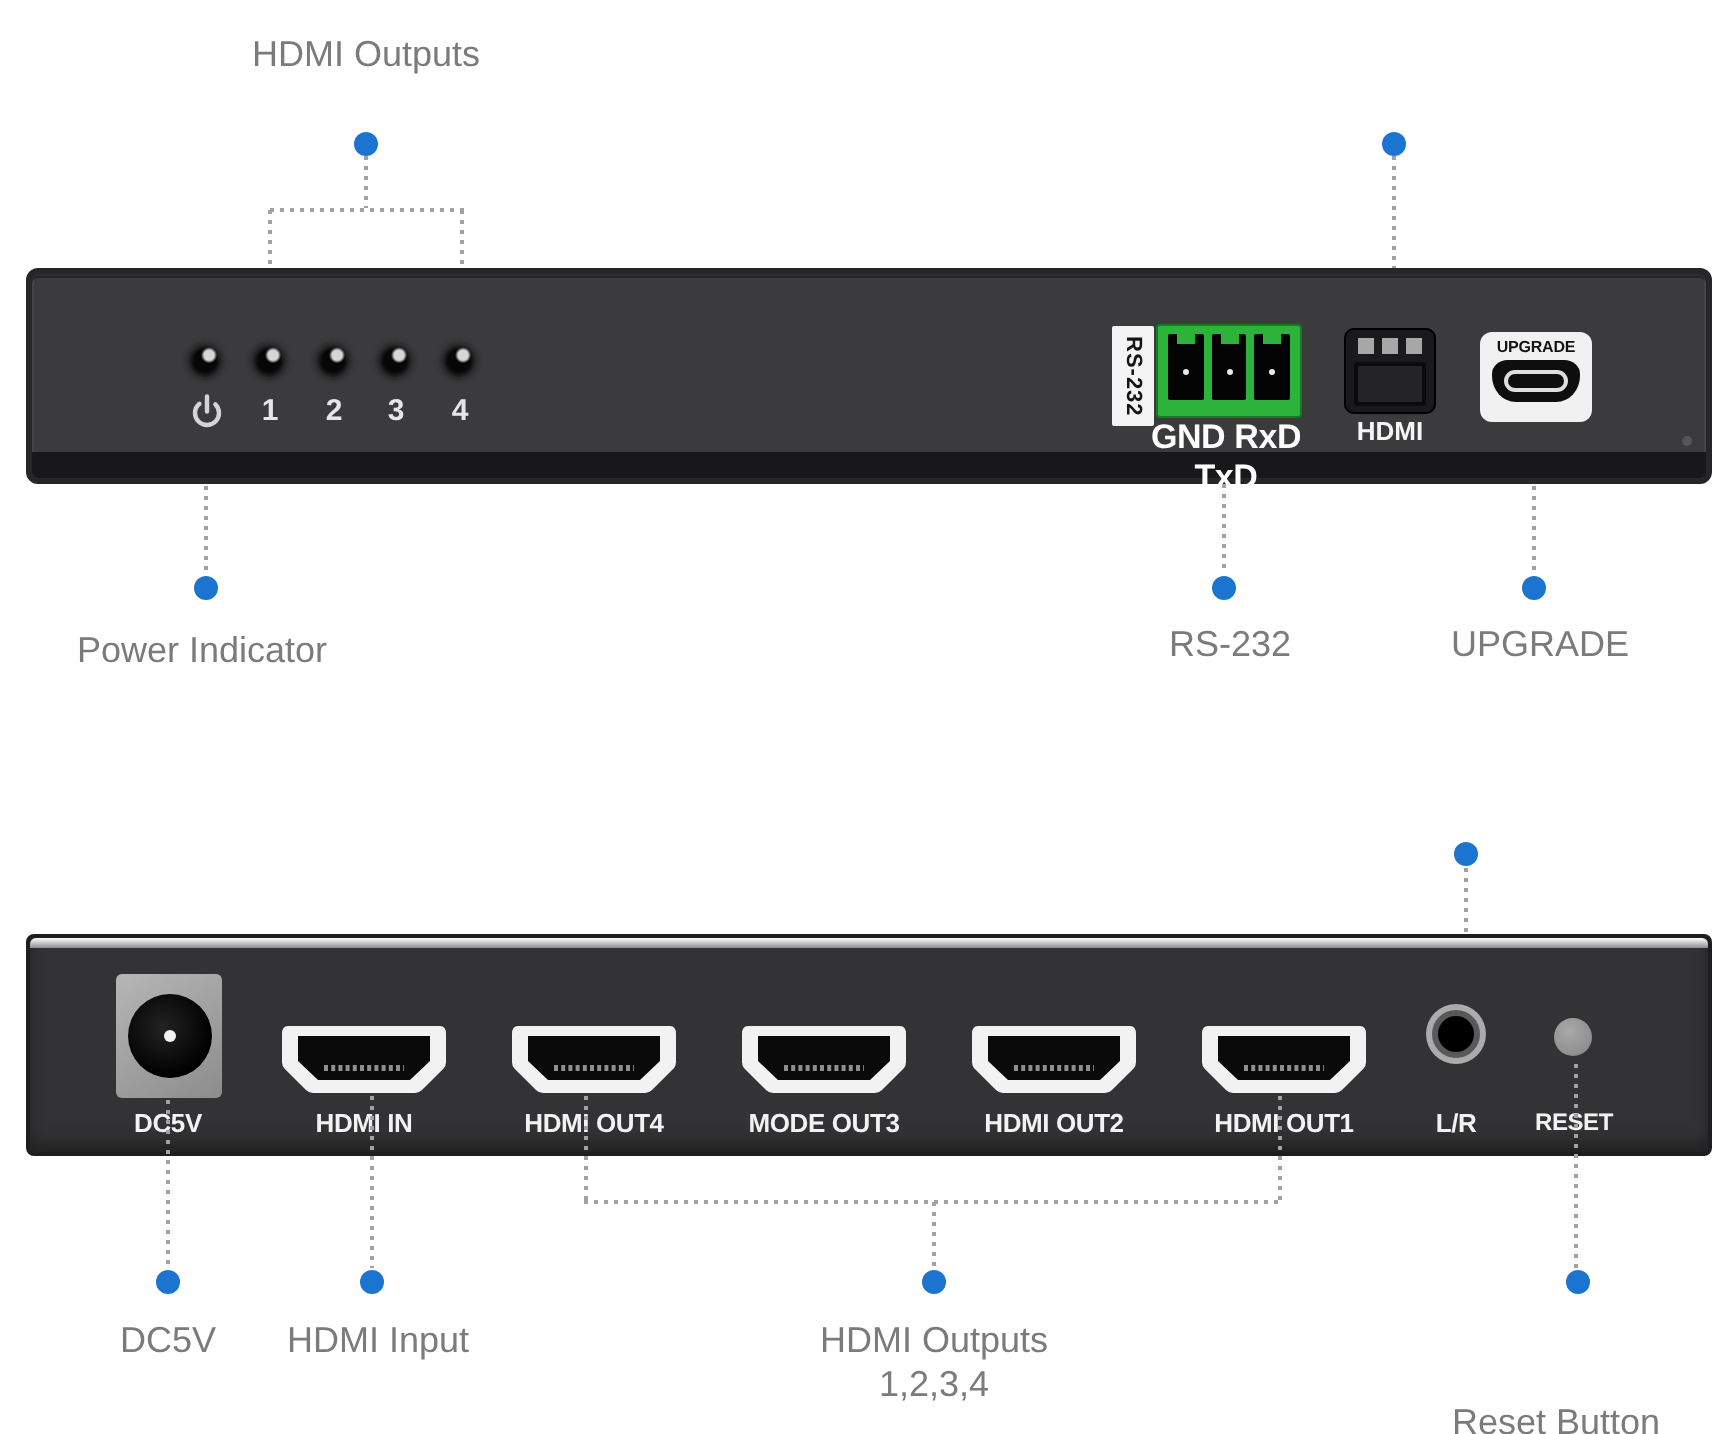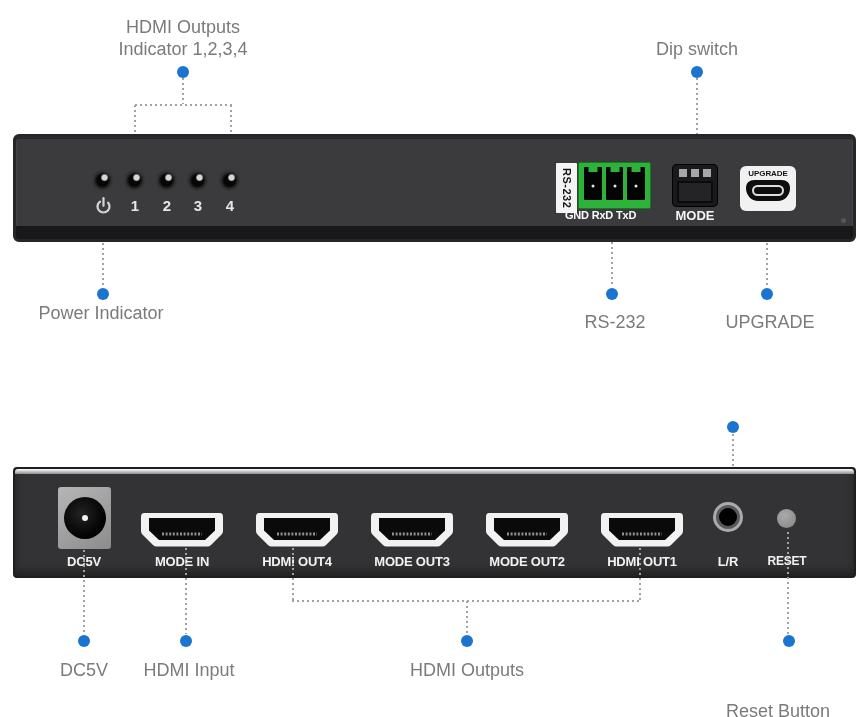--- a/index.html
+++ b/index.html
@@ -30,22 +30,22 @@
              display:flex;align-items:center;justify-content:center;
              writing-mode:vertical-rl;font-size:11px;font-weight:bold;color:#151515;letter-spacing:.5px;}
   .terminal{position:absolute;left:562px;top:25px;width:73px;height:47px;background:#2db339;
             border:1px solid #157a22;border-radius:2px;box-sizing:border-box;
             display:flex;gap:4px;padding:4px 5px 8px 5px;}
   .term-hole{flex:1;background:#040404;border-radius:1px;position:relative;}
   .term-hole::before{content:"";position:absolute;left:50%;top:0;transform:translateX(-50%);
                      width:9px;height:5px;background:#2db339;}
   .term-hole::after{content:"";position:absolute;left:50%;top:58%;transform:translate(-50%,-50%);
                     width:3px;height:3px;border-radius:50%;background:#e8e8e8;}
-  .term-pins{position:absolute;left:549px;top:72px;width:96px;
-             color:#fdfdfd;font-size:11px;font-weight:bold;letter-spacing:-.2px;}
+  .term-pins{position:absolute;left:549px;top:72px;width:96px;text-align:center;
+             color:#fdfdfd;font-size:17px;font-weight:bold;letter-spacing:-.2px;}
   .mode-switch{position:absolute;left:656px;top:27px;width:46px;height:43px;background:#1a1a1c;
                border-radius:5px;box-shadow:inset 0 0 0 1px #000;}
   .mode-pin{position:absolute;top:5px;width:8px;height:8px;background:#a7a7a7;}
   .mode-recess{position:absolute;left:5px;right:5px;top:17px;bottom:4px;background:#242426;
                border:2px solid #0b0b0b;border-radius:2px;}
   .mode-label{position:absolute;left:646px;top:71px;width:66px;text-align:center;
               color:#f5f5f5;font-size:13px;font-weight:bold;}
   .upgrade-box{position:absolute;left:724px;top:29px;width:56px;height:45px;background:#f1f1f1;
                border-radius:6px;text-align:center;}
   .upgrade-text{font-size:8px;font-weight:bold;color:#141414;letter-spacing:-.1px;margin-top:3px;}
@@ -74,24 +74,20 @@
   .port-label{position:absolute;top:85px;width:90px;text-align:center;
               color:#f2f2f2;font-size:13px;font-weight:bold;letter-spacing:-.2px;}
 </style>
 </head>
 <body>
 
 <div class="canvas">
 
   <div class="callout" style="left:63px;top:16px;width:240px;">
     <div>HDMI Outputs</div>
-    <div>Indicator 1,2,3,4</div>
-  </div>
-  <div class="callout" style="left:617px;top:38px;width:160px;">
-    <div>Dip switch</div>
   </div>
 
   <div class="bluedot" style="left:177px;top:66px;"></div>
   <div class="bluedot" style="left:691px;top:66px;"></div>
   <div class="bluedot" style="left:97px;top:288px;"></div>
   <div class="bluedot" style="left:606px;top:288px;"></div>
   <div class="bluedot" style="left:761px;top:288px;"></div>
 
   <div class="vdot" style="left:182px;top:78px;height:26px;"></div>
   <div class="hdot" style="left:135px;top:104px;width:97px;"></div>
@@ -129,31 +125,31 @@
       <div class="term-hole"></div>
     </div>
     <div class="term-pins">GND RxD TxD</div>
 
     <div class="mode-switch">
       <div class="mode-pin" style="left:7px;"></div>
       <div class="mode-pin" style="left:19px;"></div>
       <div class="mode-pin" style="left:31px;"></div>
       <div class="mode-recess"></div>
     </div>
-    <div class="mode-label">MODE</div>
+    <div class="mode-label">HDMI</div>
 
     <div class="upgrade-box">
       <div class="upgrade-text">UPGRADE</div>
       <div class="usb-port">
         <div class="usb-pill"></div>
       </div>
     </div>
   </div>
 
-  <div class="callout" style="left:1px;top:302px;width:200px;">
+  <div class="callout" style="left:1px;top:314px;width:200px;">
     <div>Power Indicator</div>
   </div>
   <div class="callout" style="left:515px;top:311px;width:200px;">
     <div>RS-232</div>
   </div>
   <div class="callout" style="left:670px;top:311px;width:200px;">
     <div>UPGRADE</div>
   </div>
 
   <div class="bluedot" style="left:727px;top:421px;"></div>
@@ -193,24 +189,24 @@
       <path d="M9,6 H75 V18.5 L65,28 H19 L9,18.5 Z" fill="#0a0a0a"></path>
       <line x1="22" y1="22" x2="62" y2="22" stroke="#8f8f8f" stroke-width="3" stroke-dasharray="2 1.6"></line>
     </svg>
 
     <div class="lr-jack">
       <div class="lr-hole"></div>
     </div>
     <div class="reset-btn"></div>
 
     <div class="port-label" style="left:24px;">DC5V</div>
-    <div class="port-label" style="left:122px;">MODE IN</div>
+    <div class="port-label" style="left:122px;">HDMI IN</div>
     <div class="port-label" style="left:237px;">HDMI OUT4</div>
     <div class="port-label" style="left:352px;">MODE OUT3</div>
-    <div class="port-label" style="left:467px;">MODE OUT2</div>
+    <div class="port-label" style="left:467px;">HDMI OUT2</div>
     <div class="port-label" style="left:582px;">HDMI OUT1</div>
     <div class="port-label" style="left:668px;">L/R</div>
     <div class="port-label" style="left:727px;font-size:12px;">RESET</div>
   </div>
 
   <div class="vdot" style="left:83px;top:550px;height:84px;"></div>
   <div class="vdot" style="left:185px;top:548px;height:86px;"></div>
   <div class="vdot" style="left:292px;top:548px;height:53px;"></div>
   <div class="vdot" style="left:639px;top:548px;height:53px;"></div>
   <div class="hdot" style="left:292px;top:600px;width:349px;"></div>
@@ -223,18 +219,19 @@
   <div class="bluedot" style="left:783px;top:635px;"></div>
 
   <div class="callout" style="left:24px;top:659px;width:120px;">
     <div>DC5V</div>
   </div>
   <div class="callout" style="left:109px;top:659px;width:160px;">
     <div>HDMI Input</div>
   </div>
   <div class="callout" style="left:367px;top:659px;width:200px;">
     <div>HDMI Outputs</div>
+    <div>1,2,3,4</div>
   </div>
   <div class="callout" style="left:688px;top:682px;width:180px;margin-top:18px;">
     <div>Reset Button</div>
   </div>
 
 </div>
 
 </body></html>

